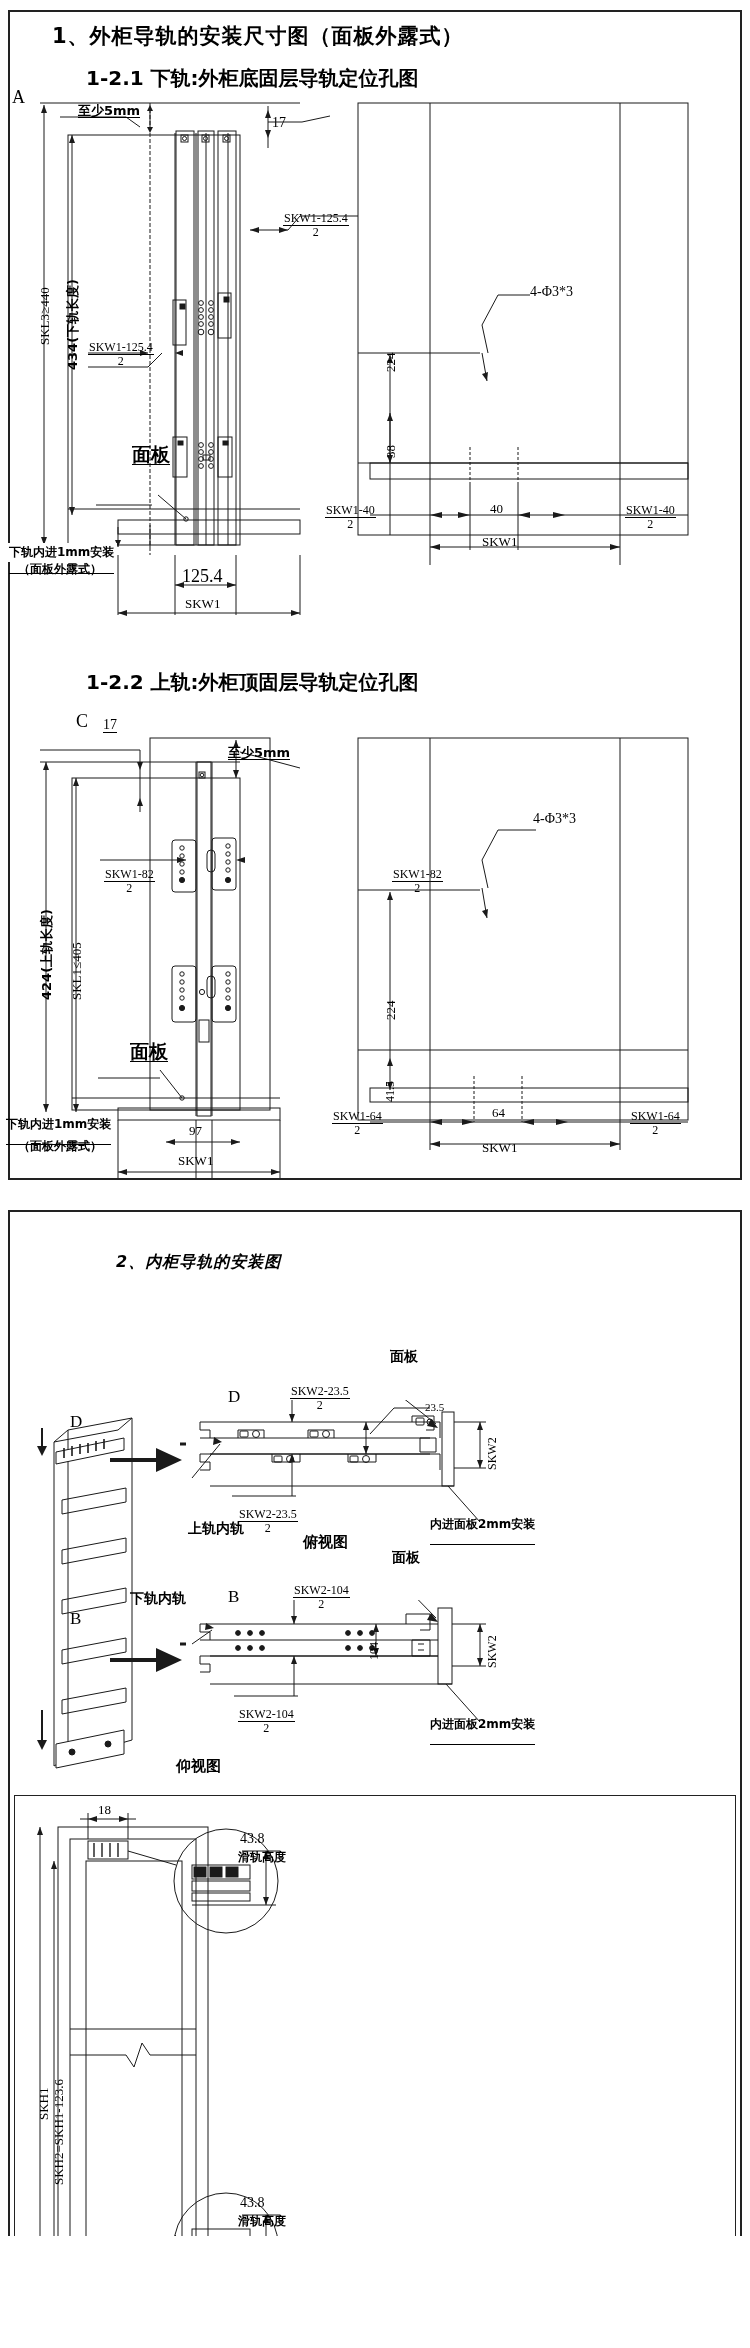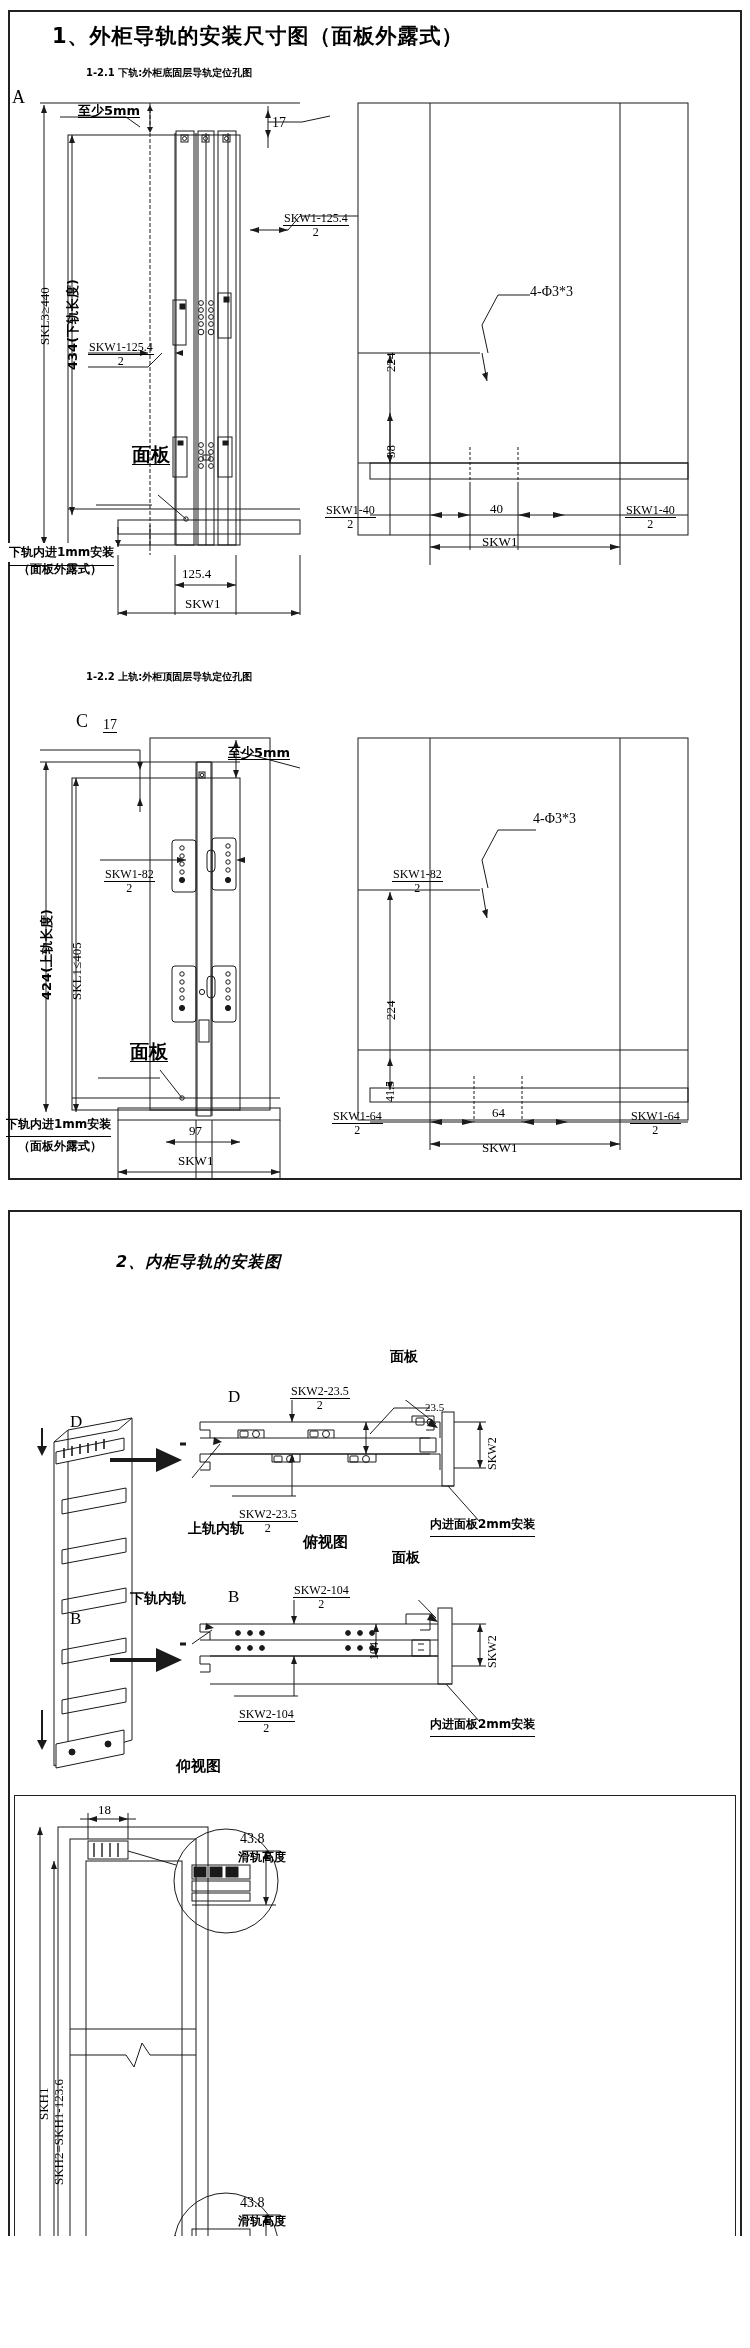--- a/index.html
+++ b/index.html
@@ -26,21 +26,21 @@
   
   .t {
     position: absolute;
     color: #000;
     white-space: nowrap;
     font-family: "Liberation Serif", "DejaVu Serif", serif;
     line-height: 1;
   }
   .cn { font-family: "DejaVu Sans", "Liberation Sans", sans-serif; font-weight: bold; }
   .ttl { font-size: 21px; letter-spacing: 1px; }
-  .sub { font-size: 10px; }
+  .sub { font-size: 20px; }
   .lbl { font-size: 12px; }
   .rot90 { transform-origin: 0 0; transform: rotate(-90deg); }
 
   
   .frac {
     position: absolute;
     display: inline-block;
     text-align: center;
     font-size: 12px;
     line-height: 1.05;
@@ -49,21 +49,21 @@
   .frac .num { border-bottom: 1px solid #000; padding: 0 1px 0px 1px; display:block;margin-top:16px;}
   .frac .den { display: block; padding-top: 0px; }
 
   .boxed {
     position: absolute;
     border: 1px solid #000;
     padding: 1px 3px;
     font-size: 12px;
     background: #fff;
   }
-  .uline { border-bottom: 1.2px solid #000; padding-bottom: 6px; }
+  .uline { border-bottom: 1.2px solid #000; padding-bottom: 14px; }
 
   .legend {
     position: absolute;
     font-family: "DejaVu Sans", "Liberation Sans", sans-serif;
     font-size: 12.5px;
     line-height: 1.55;
     color: #000;
     white-space: nowrap;
   }
 </style>
@@ -203,21 +203,21 @@
       <line x1="300" y1="0" x2="300" y2="60"></line>
       <line x1="175" y1="30" x2="236" y2="30"></line>
       <path d="M175 30 l9 -3 v6 z" fill="#1a1a1a" stroke="none"></path>
       <path d="M236 30 l-9 -3 v6 z" fill="#1a1a1a" stroke="none"></path>
       <line x1="118" y1="58" x2="300" y2="58"></line>
       <path d="M118 58 l9 -3 v6 z" fill="#1a1a1a" stroke="none"></path>
       <path d="M300 58 l-9 -3 v6 z" fill="#1a1a1a" stroke="none"></path>
     </g>
   </svg>
   </div>
-  <div class="t lbl" style="left:182px; top:567px; font-size:13px;">125.4</div>
+  <div class="t lbl" style="left:182px; top:567px; font-size:18px;">125.4</div>
   <div class="t lbl" style="left:185px; top:597px; font-size:13px;">SKW1</div>
 
   <div class="svgwrap" style="left:330px; top:95px;">
   <svg width="400" height="470" viewBox="0 0 400 470">
     <g stroke="#1a1a1a" fill="none" stroke-width="1">
       <rect x="28" y="8" width="330" height="432"></rect>
 
       <line x1="100" y1="8" x2="100" y2="470"></line>
       <line x1="290" y1="8" x2="290" y2="470"></line>
 

